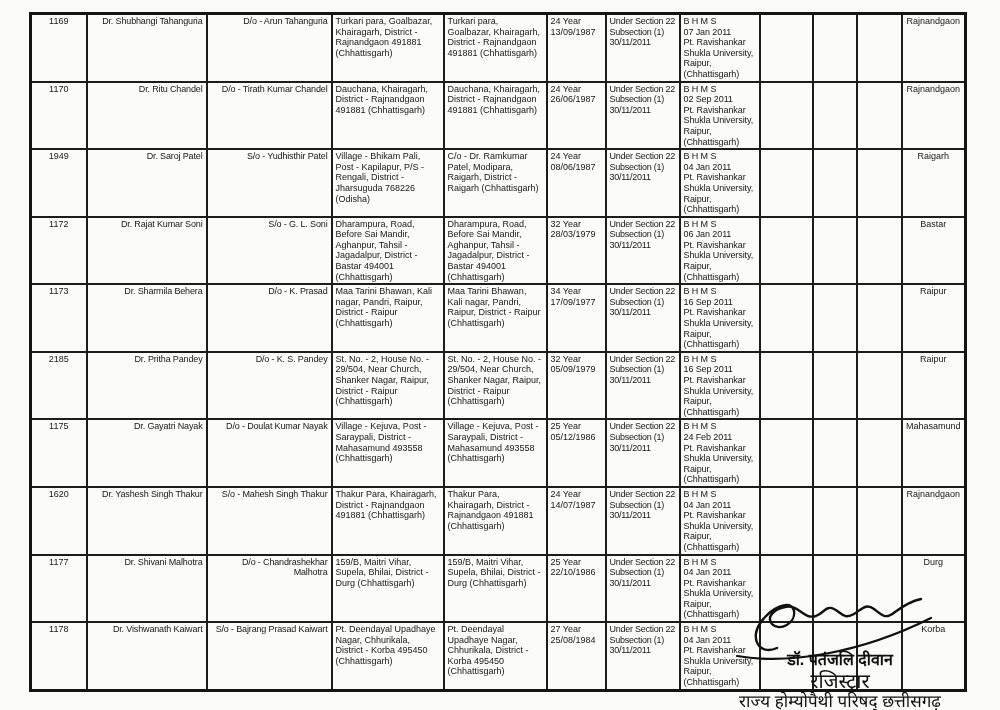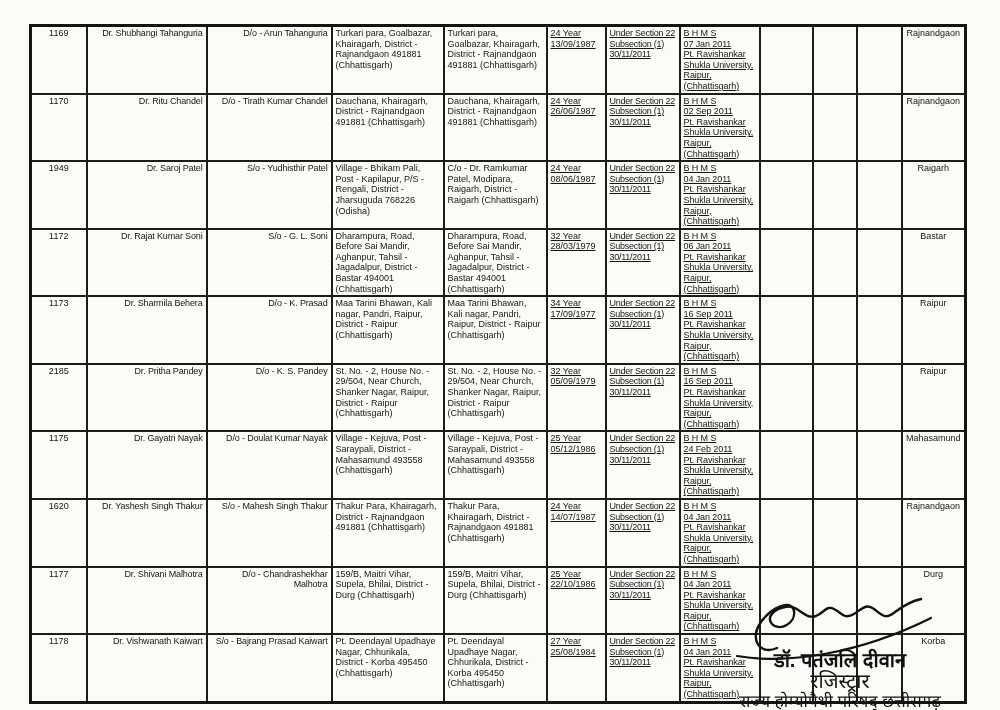--- a/index.html
+++ b/index.html
@@ -5,51 +5,51 @@
   html,body { margin:0; padding:0; background:#fbfbf8; }
   .page {
     position:relative;
     width:1000px; height:710px;
     background:#fbfbf8;
     font-family:"Liberation Sans","DejaVu Sans",sans-serif;
     color:#161616;
     overflow:hidden;
   }
   .register-table {
-    position:absolute; left:29px; top:24px;
+    position:absolute; left:29px; top:12px;
     width:936px;
     border-collapse:collapse;
     table-layout:fixed;
     border:3px solid #141414;
   }
   .register-table td {
     border:2px solid #1c1c1c;
     vertical-align:top;
     padding:1px 3px;
     font-size:9px;
     line-height:10.6px;
     overflow:hidden;
     word-wrap:break-word;
   }
   .register-table tr { height:63px; }
   .c-sno   { text-align:center; vertical-align:middle; font-size:10px; }
   .c-name, .c-parent { letter-spacing:-0.15px;text-align:right; }
-  .c-age, .c-sec, .c-qual { white-space:pre-line;text-decoration:underline; }
+  .c-age, .c-sec, .c-qual { white-space:pre-line; }
   .c-sec  { font-size:8.7px; letter-spacing:-0.25px; line-height:10.6px; }
   .c-qual { font-size:8.8px; line-height:9.7px; letter-spacing:-0.1px; }
   .c-district { text-align:center; vertical-align:middle; font-size:9.5px;margin-top:36px; }
   .signature {
     position:absolute; left:733px; top:586px;
     width:206px; height:78px;
   }
   .footer {
     position:absolute; left:690px; top:648px; width:300px;
     text-align:center; color:#101010;
   }
-  .footer-name  { font-size:20px; font-weight:bold; line-height:24px; }
+  .footer-name  { font-size:16px; font-weight:bold; line-height:24px; }
   .footer-title { font-size:20px; line-height:19px; }
   .footer-org   { font-size:17px; line-height:21px; }
 </style>
 </head>
 <body>
 
 <div class="page">
 
   <table class="register-table">
     <colgroup>

